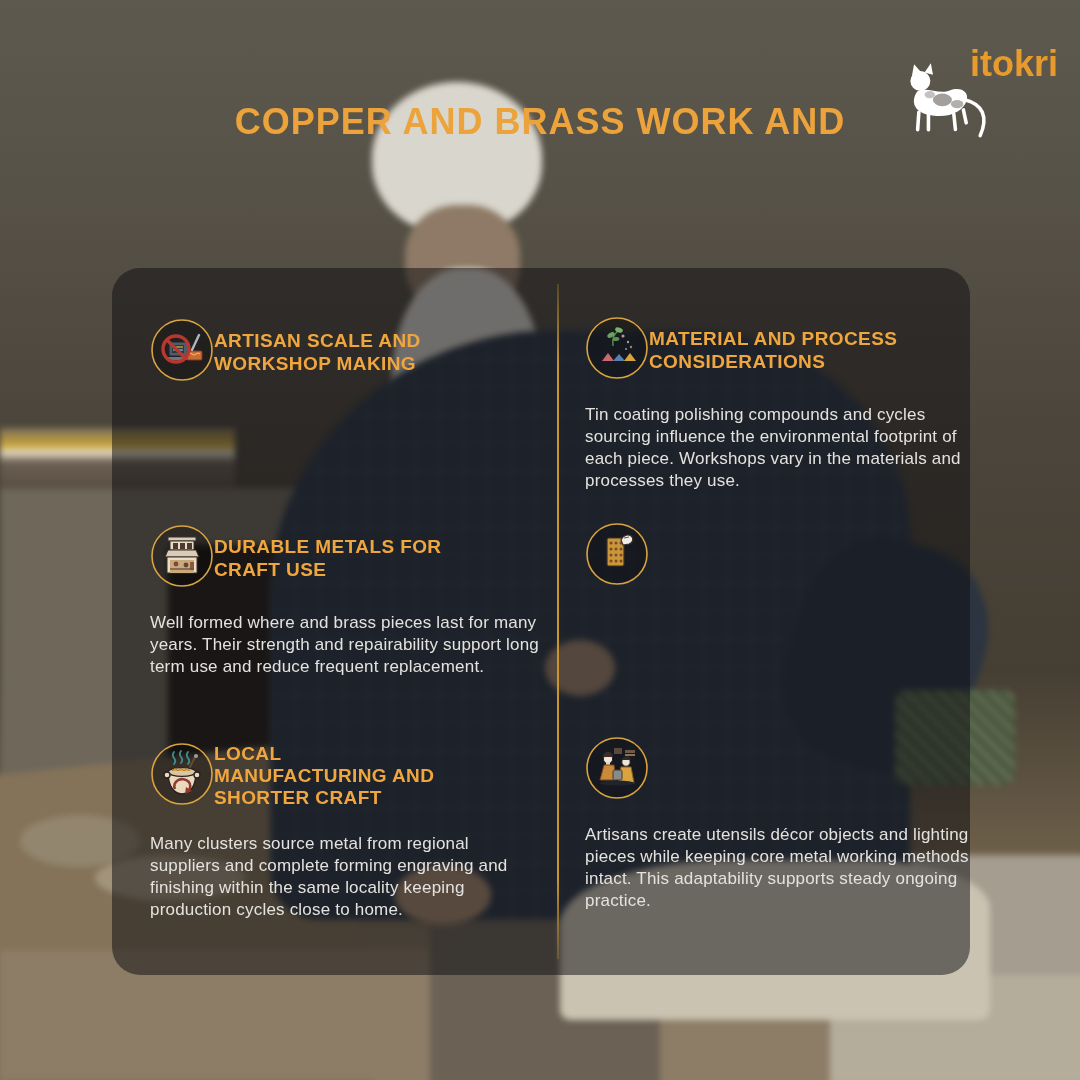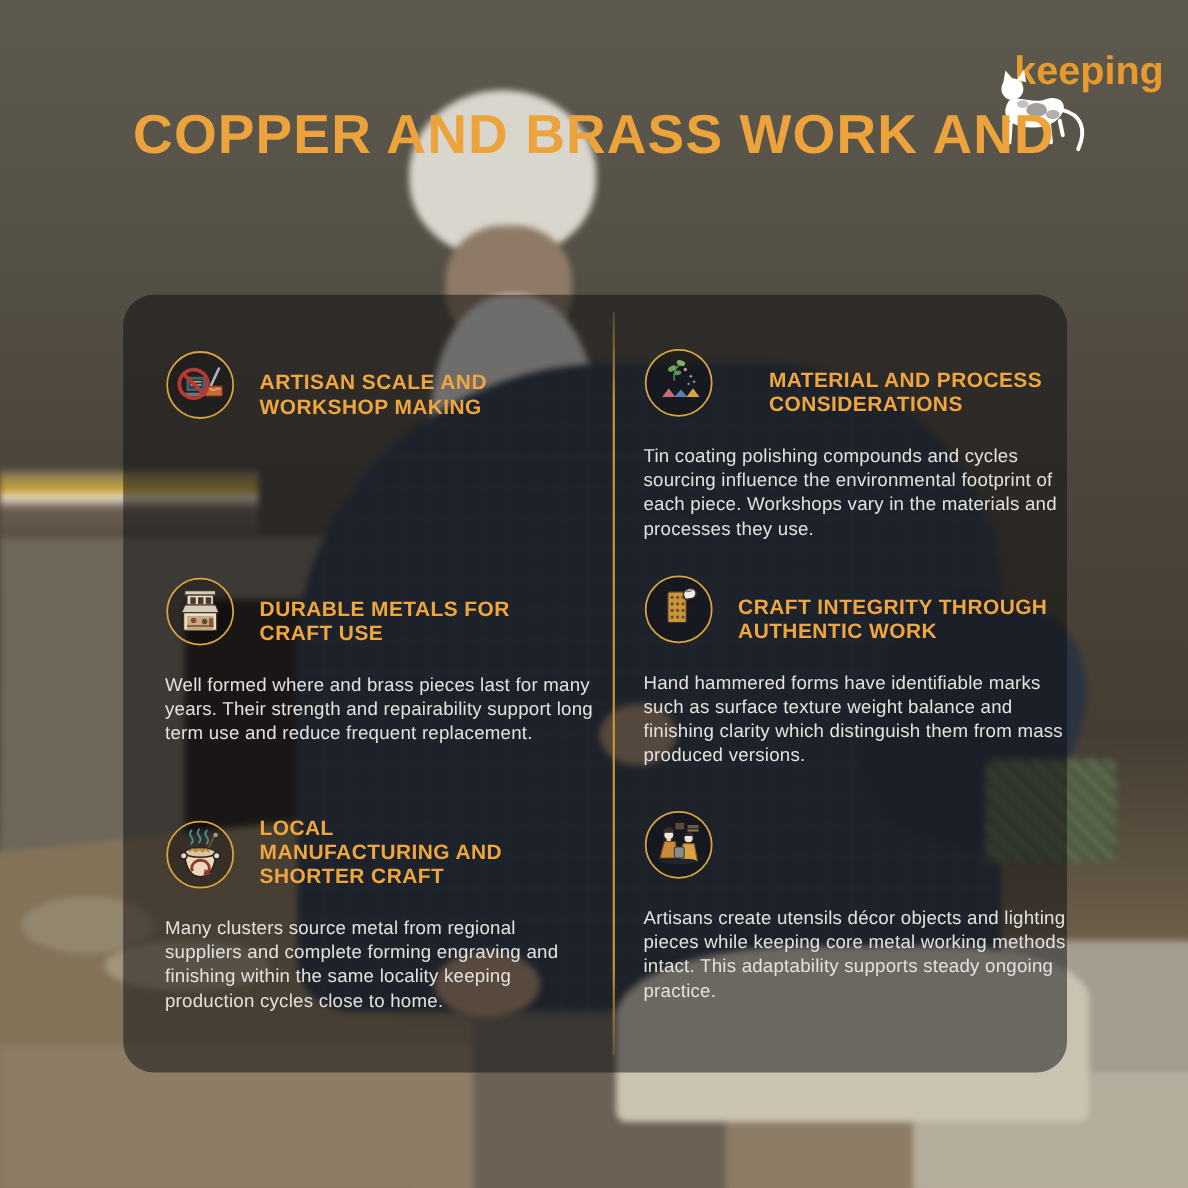--- a/index.html
+++ b/index.html
@@ -34,45 +34,45 @@
   .arm-right{left:790px;top:540px;width:190px;height:230px;background:#2b3440;border-radius:40%;transform:rotate(18deg);}
   .hand1{left:545px;top:640px;width:70px;height:56px;background:#9c826a;border-radius:50%;}
   .hand2{left:395px;top:865px;width:96px;height:60px;background:#a3876c;border-radius:50%;}
   .pants{left:560px;top:860px;width:430px;height:160px;background:#cbc3b2;border-radius:40% 30% 10px 10px;}
   .cloth-green{left:895px;top:690px;width:120px;height:95px;border-radius:12px;
     background:#49573d;
     background-image:repeating-linear-gradient(45deg, rgba(230,230,210,.25) 0 3px, transparent 3px 12px);}
 
   
   .title{position:absolute;left:0;top:96px;width:1080px;z-index:4;text-align:center;
-    color:#EDA33C;font-weight:700;font-size:50px;line-height:52px;letter-spacing:1px;}
+    color:#EDA33C;font-weight:700;font-size:36px;line-height:52px;letter-spacing:1px;}
   .logo{position:absolute;right:18px;top:32px;width:172px;height:112px;z-index:4;}
   .brand{position:absolute;right:4px;top:14px;color:#E89B2D;font-weight:700;font-size:36px;
     letter-spacing:0px;line-height:1;}
   .cat{position:absolute;left:6px;top:28px;width:118px;height:84px;}
 
   
   .panel{position:absolute;left:112px;top:268px;width:858px;height:707px;z-index:3;
     background:rgba(12,12,15,0.5);border-radius:28px;}
   .divider{position:absolute;left:445px;top:16px;width:2px;height:675px;
     background:linear-gradient(180deg,rgba(201,150,46,.25),#C9962E 12%,#C9962E 88%,rgba(201,150,46,.25));}
 
   .cell{position:absolute;}
   .c1{left:38px;top:50px;width:392px;}
   .c2{left:473px;top:48px;width:388px;}
   .c3{left:38px;top:256px;width:392px;}
   .c4{left:473px;top:254px;width:388px;}
   .c5{left:38px;top:470px;width:392px;}
   .c6{left:473px;top:468px;width:388px;}
 
-  .head{display:flex;align-items:flex-end;gap:22px;}
+  .head{display:flex;align-items:center;}
   .icon-wrap{flex:0 0 auto;width:64px;height:64px;}
   .heading{color:#F0A63E;font-weight:700;font-size:19px;line-height:1.16;
     letter-spacing:.4px;padding-top:5px;}
-  .c1 .heading{max-width:240px;} .c2 .heading{max-width:270px;margin-left:28px;}
+  .c1 .heading{max-width:240px;} .c2 .heading{max-width:270px;}
   .c3 .heading{max-width:290px;} .c4 .heading{max-width:290px;}
   .c5 .heading{max-width:240px;} .c6 .heading{max-width:312px;}
   .body-text{margin-top:24px;color:#E4E2DE;font-size:17px;line-height:1.3;letter-spacing:.2px;}
 </style>
 </head>
 <body>
 
 <div class="canvas">
 
   <div class="photo">
@@ -92,21 +92,21 @@
     <div class="shape beard"></div>
     <div class="shape shirt"></div>
     <div class="shape arm-right"></div>
     <div class="shape hand1"></div>
     <div class="shape hand2"></div>
     <div class="shape pants"></div>
     <div class="shape cloth-green"></div>
   </div>
 
   <div class="logo">
-    <div class="brand">keeping</div>
+    <div class="brand">itokri</div>
     <svg class="cat" viewBox="0 0 100 80" xmlns="http://www.w3.org/2000/svg">
       <path d="M14,30 C6,42 14,52 30,53 C46,55 58,48 61,39 C64,30 55,25 45,29 C35,33 22,25 14,30 Z" fill="#ffffff"></path>
       <circle cx="17" cy="20" r="9.5" fill="#ffffff"></circle>
       <polygon points="9,15 11,4 18,12" fill="#ffffff"></polygon>
       <polygon points="21,12 27,3 29,14" fill="#ffffff"></polygon>
       <rect x="14" y="48" width="3.4" height="20" rx="1.6" fill="#ffffff" transform="rotate(4 15 48)"></rect>
       <rect x="23" y="50" width="3.4" height="18" rx="1.6" fill="#ffffff"></rect>
       <rect x="47" y="50" width="3.4" height="18" rx="1.6" fill="#ffffff" transform="rotate(-6 48 50)"></rect>
       <rect x="56" y="46" width="3.4" height="16" rx="1.6" fill="#ffffff" transform="rotate(-12 57 46)"></rect>
       <path d="M60,38 C76,42 82,54 74,72" stroke="#ffffff" stroke-width="3.4" fill="none" stroke-linecap="round"></path>
@@ -200,23 +200,21 @@
             <circle cx="26" cy="33" r="1.5"></circle>
               <circle cx="31" cy="33" r="1.5"></circle>
               <circle cx="36" cy="33" r="1.5"></circle>
             <circle cx="26" cy="39" r="1.5"></circle>
               <circle cx="31" cy="39" r="1.5"></circle>
               <circle cx="36" cy="39" r="1.5"></circle>
           </g>
           <path d="M36,18 C38,13 43,12 46,14 C49,16 48,21 44,22 L38,23 Z" fill="#f0ede6" stroke="#3a2f28" stroke-width="1.2"></path>
           <line x1="39" y1="16" x2="44" y2="15" stroke="#3a2f28" stroke-width="0.8"></line>
         </svg>
-        <div class="heading">CRAFT INTEGRITY THROUGH AUTHENTIC WORK</div>
-      </div>
-      <div class="body-text">Hand hammered forms have identifiable marks such as surface texture weight balance and finishing clarity which distinguish them from mass produced versions.</div>
+      </div>
     </div>
 
     <div class="cell c5">
       <div class="head">
         <svg class="icon-wrap" viewBox="0 0 64 64">
           <circle cx="32" cy="32" r="30" fill="rgba(0,0,0,0.25)" stroke="#D9A43F" stroke-width="1.6"></circle>
           <path d="M24,10 q-2.5,3 0,6 q2.5,3 0,6" stroke="#3f8f8f" stroke-width="1.8" fill="none" stroke-linecap="round"></path>
           <path d="M31,9 q-2.5,3 0,6 q2.5,3 0,6" stroke="#3f8f8f" stroke-width="1.8" fill="none" stroke-linecap="round"></path>
           <path d="M38,10 q-2.5,3 0,6 q2.5,3 0,6" stroke="#3f8f8f" stroke-width="1.8" fill="none" stroke-linecap="round"></path>
           <line x1="45" y1="15" x2="39" y2="27" stroke="#6a4a2a" stroke-width="2" stroke-linecap="round"></line>

